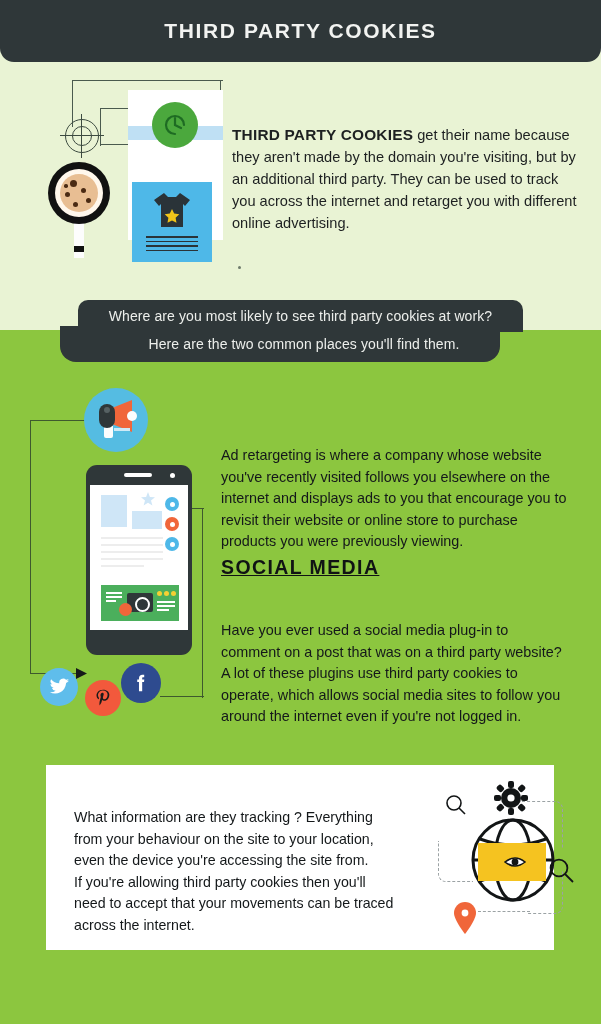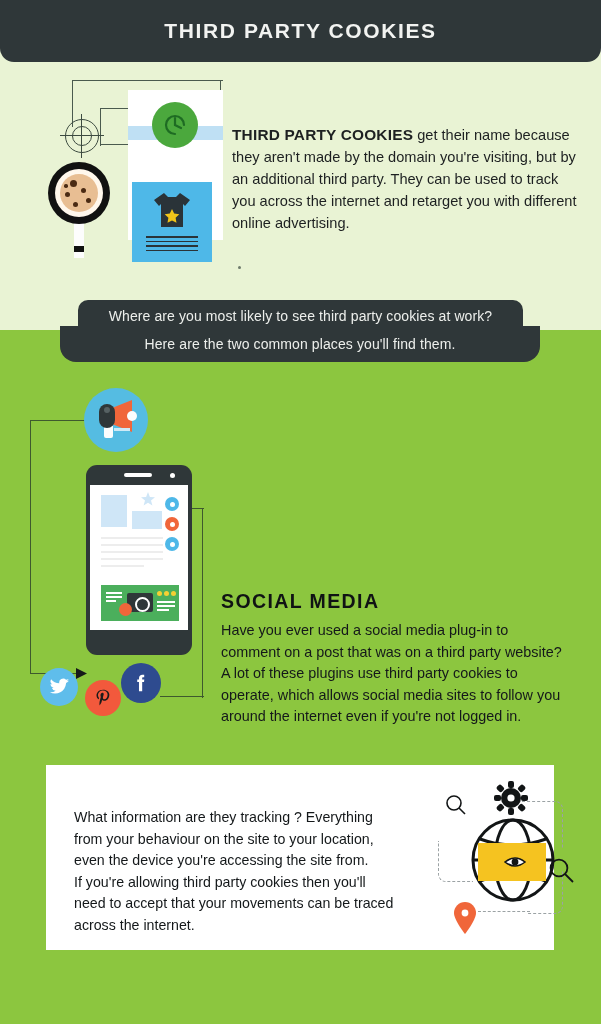--- a/index.html
+++ b/index.html
@@ -65,34 +65,34 @@
   .dot-small{position:absolute;left:198px;top:188px;width:3px;height:3px;background:#6E7B6B;border-radius:50%;}
 
   
   .banner{position:absolute;left:0;top:300px;width:601px;height:60px;z-index:6;}
   .banner-top{
     position:absolute;left:78px;top:0;width:445px;height:32px;
     background:#2F3739;border-radius:10px 10px 0 0;
     display:flex;align-items:center;justify-content:center;
   }
   .banner-bot{
-    position:absolute;left:60px;top:26px;width:480px;height:36px;
+    position:absolute;left:60px;top:26px;width:392px;height:36px;
     background:#2F3739;border-radius:0 0 16px 16px;
-    display:flex;align-items:center;justify-content:center;
+    display:flex;align-items:center;justify-content:center;padding-left:48px;
   }
   .banner-line{color:#EDEFEC;font-size:14px;letter-spacing:.1px;}
 
   
   .sec-head{
     position:absolute;left:221px;font-weight:700;font-size:19.5px;letter-spacing:1.4px;
     color:#101314;font-family:"Liberation Sans Narrow","Liberation Sans",sans-serif;
   }
   .sec-body{position:absolute;left:221px;width:348px;font-size:14.4px;line-height:21.5px;color:#14181A;}
   #ad-head{top:415px;} #ad-body{top:445px;}
-  #sm-head{top:590px;} #sm-body{top:620px;}
+  #sm-head{top:556px;text-decoration:underline;} #sm-body{top:620px;}
 
   
   .illus-mid{position:absolute;left:30px;top:388px;width:190px;height:340px;}
   .mega-circle{position:absolute;left:54px;top:0;width:64px;height:64px;border-radius:50%;background:#55BCE2;}
   .phone{position:absolute;left:56px;top:77px;width:106px;height:190px;background:#2F3739;border-radius:11px;}
   .phone-screen{position:absolute;left:4px;top:20px;width:98px;height:145px;background:#FFFFFF;}
   .ps-block1{position:absolute;left:11px;top:10px;width:26px;height:32px;background:#CFE6F7;}
   .ps-block2{position:absolute;left:42px;top:26px;width:30px;height:18px;background:#CFE6F7;}
   .ps-star{position:absolute;left:50px;top:6px;width:16px;height:16px;}
   .ps-dot{position:absolute;right:9px;width:14px;height:14px;border-radius:50%;}
@@ -293,20 +293,21 @@
           <path d="M12.1 2C6.9 2 4.2 5.5 4.2 9c0 1.7.9 3.7 2.4 4.4.4.2.3-.1.6-1.1.1-.3 0-.4-.2-.6-.6-.8-1-1.8-1-3 0-3 2.3-5.7 6-5.7 3.3 0 5.5 2 5.5 4.9 0 3.3-1.6 5.7-3.8 5.7-1.2 0-2-1-1.8-2.2.3-1.5 1-3 1-4.1 0-.9-.5-1.7-1.6-1.7-1.3 0-2.3 1.3-2.3 3 0 1.1.4 1.9.4 1.9s-1.3 5.4-1.5 6.3c-.3 1.5-.1 3.6 0 3.8.1.1.2.2.3 0 .1-.2 1.6-2 2.1-3.8.1-.5.7-2.8.7-2.8.4.7 1.5 1.3 2.7 1.3 3.5 0 5.9-3.2 5.9-7.5C19.6 5.1 16.8 2 12.1 2z" fill="#1B1B1B"></path>
         </svg>
     </div>
     <div class="soc soc-fb">
       <svg width="22" height="22" viewBox="0 0 24 24">
           <path d="M15.6 8.1h-2.3V6.6c0-.7.5-.9.8-.9h1.4V3.1l-2-.1c-2.2 0-3.7 1.4-3.7 3.9v1.2H7.9v2.8h1.9V21h3.5v-10h2l.3-2.9z" fill="#fff"></path>
         </svg>
     </div>
   </div>
 
+  <div class="sec-body" id="ad-body">Ad retargeting is where a company whose website you've recently visited follows you elsewhere on the internet and displays ads to you that encourage you to revisit their website or online store to purchase products you were previously viewing.</div>
   <div class="sec-head" id="sm-head">SOCIAL MEDIA</div>
   <div class="sec-body" id="sm-body">Have you ever used a social media plug-in to comment on a post that was on a third party website? A lot of these plugins use third party cookies to operate, which allows social media sites to follow you around the internet even if you're not logged in.</div>
 
   <div class="white-box">
     <div class="wb-text">What information are they tracking ? Everything from your behaviour on the site to your location, even the device you're accessing the site from.
 If  you're allowing third party cookies then you'll need to accept that your movements can be traced across the internet.</div>
 
     <div class="illus-bot">
       <div class="dash" style="left:86px;top:22px;width:40px;height:46px;border-left:none;border-bottom:none;border-radius:0 8px 0 0;"></div>
       <div class="dash" style="left:2px;top:62px;width:34px;height:40px;border-right:none;border-top:none;border-radius:0 0 0 8px;"></div>

